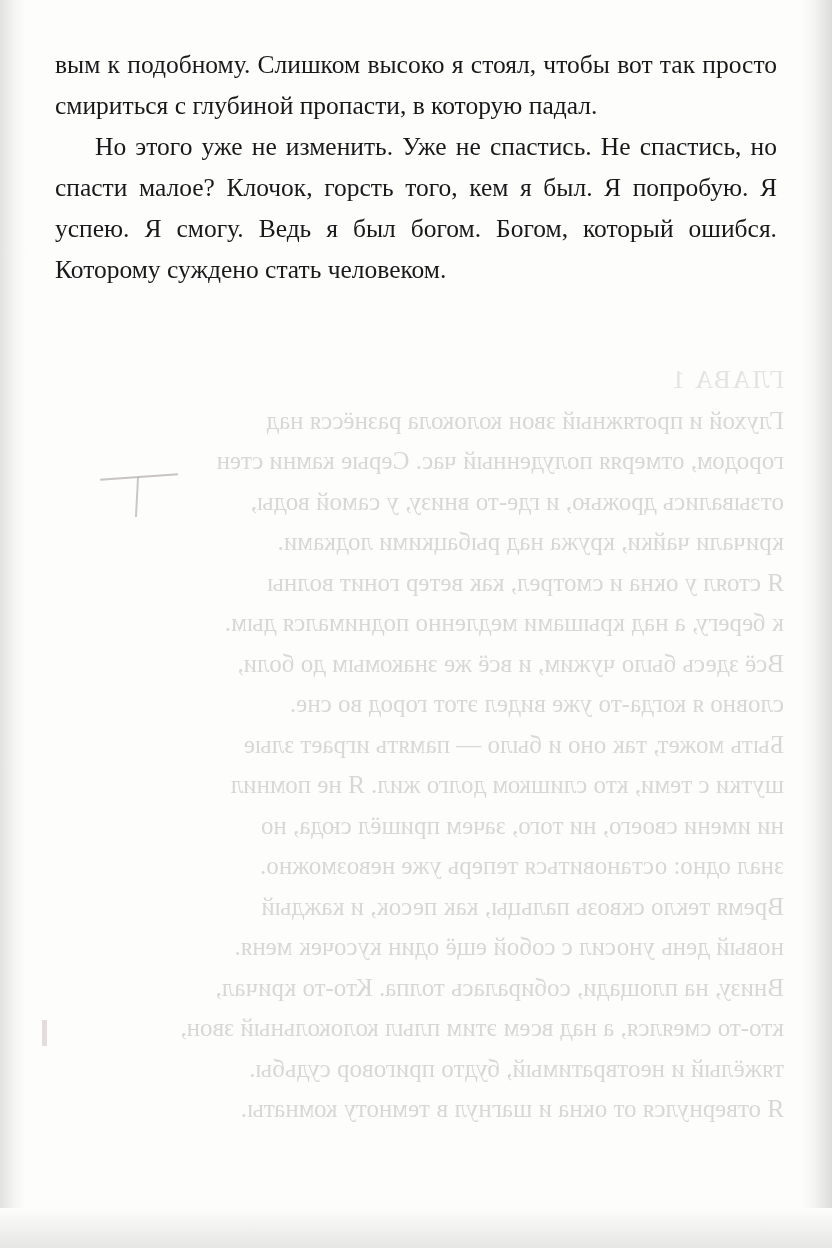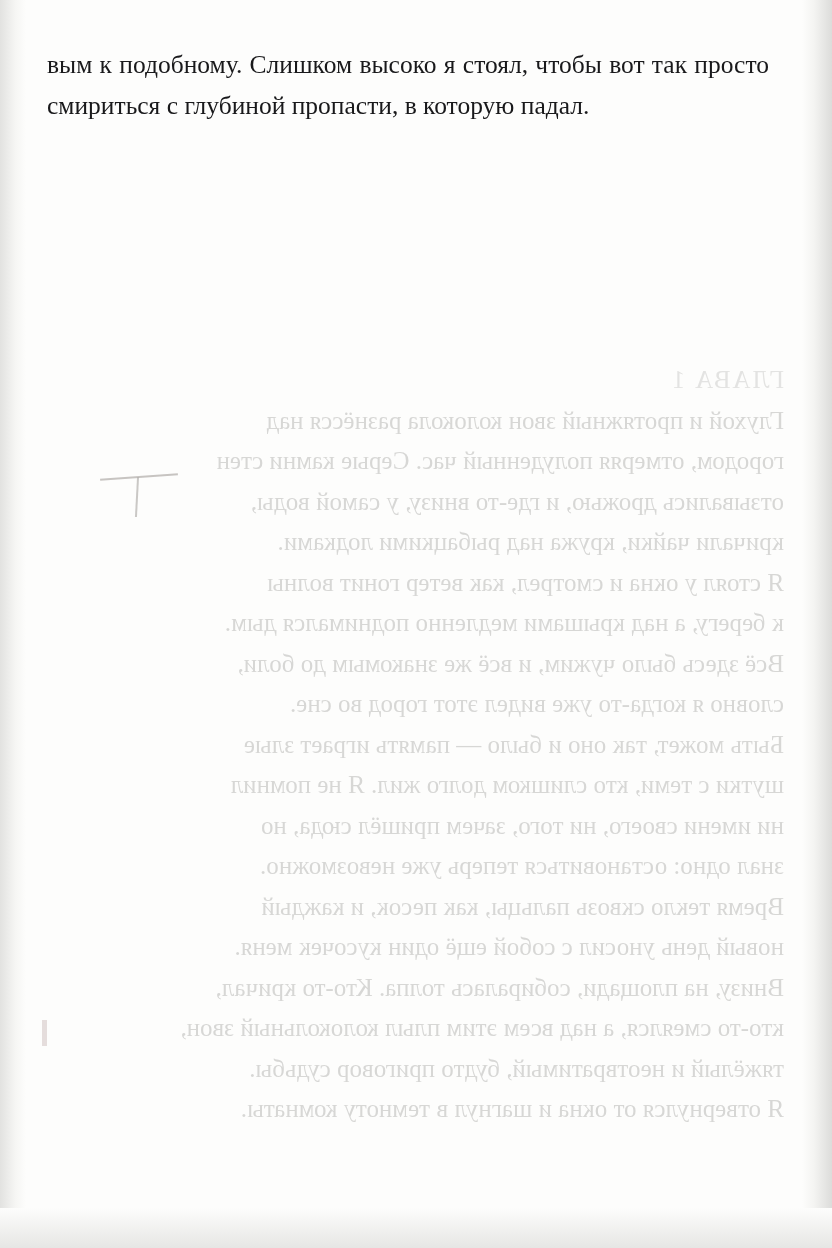--- a/index.html
+++ b/index.html
@@ -39,21 +39,21 @@
     position: absolute;
     left: 0; bottom: 0;
     width: 832px; height: 40px;
     background: linear-gradient(to top, #e6e6e4 0%, #fdfdfc 100%);
     pointer-events: none;
   }
 
   
   .text-block {
     position: absolute;
-    left: 47px;
+    left: 55px;
     top: 44px;
     width: 722px;
     color: #19191b;
     font-size: 25.5px;
     line-height: 41px;
     text-align: justify;
   }
   .para {
     margin: 0;
     text-align: justify;
@@ -154,15 +154,16 @@
     <p class="gp">кто-то смеялся, а над всем этим плыл колокольный звон,</p>
     <p class="gp">тяжёлый и неотвратимый, будто приговор судьбы.</p>
     <p class="gp">Я отвернулся от окна и шагнул в темноту комнаты.</p>
   </div>
 
   <div class="pencil-mark"></div>
   <div class="edge-speck"></div>
 
   <div class="text-block">
     <p class="para">вым к подобному. Слишком высоко я стоял, чтобы вот так просто смириться с глубиной пропасти, в которую падал.</p>
+    <p class="para indent">Но этого уже не изменить. Уже не спастись. Не спастись, но спасти малое? Клочок, горсть того, кем я был. Я попробую. Я успею. Я смогу. Ведь я был богом. Богом, который ошибся. Которому суждено стать человеком.</p>
   </div>
 
 </div>
 
 </body></html>

